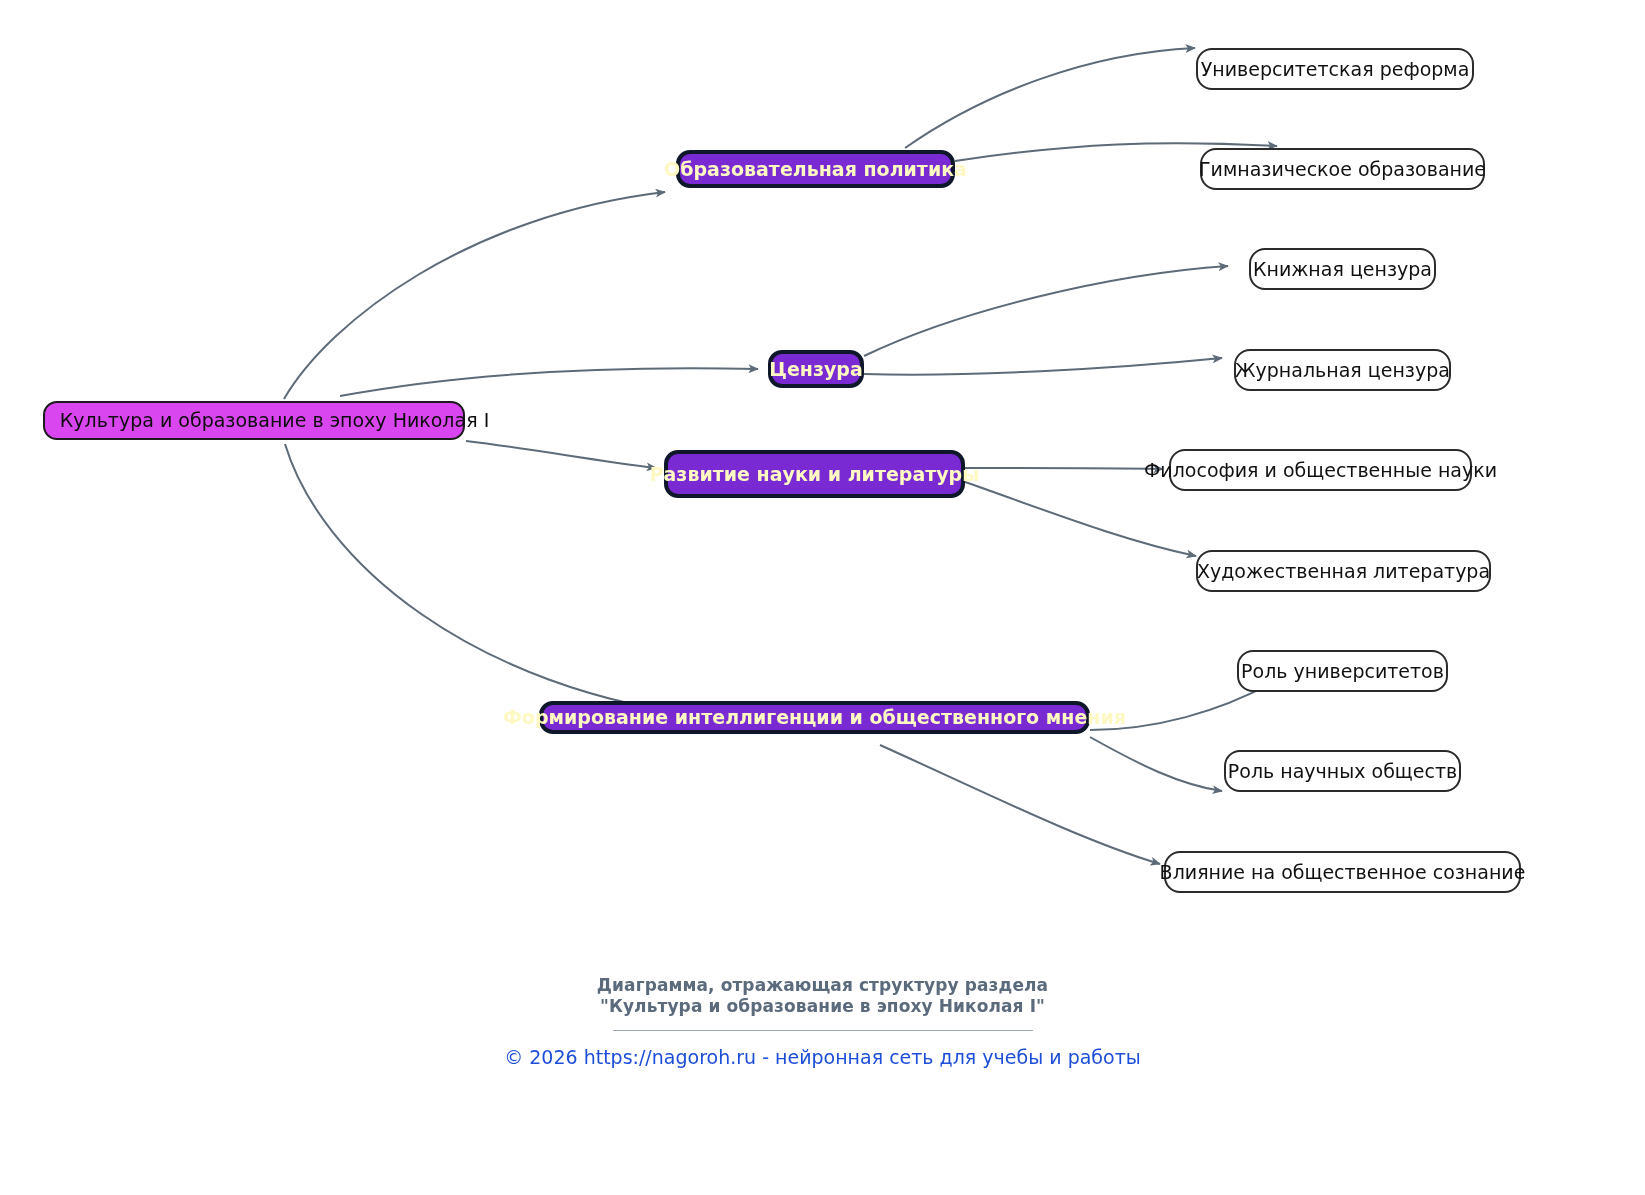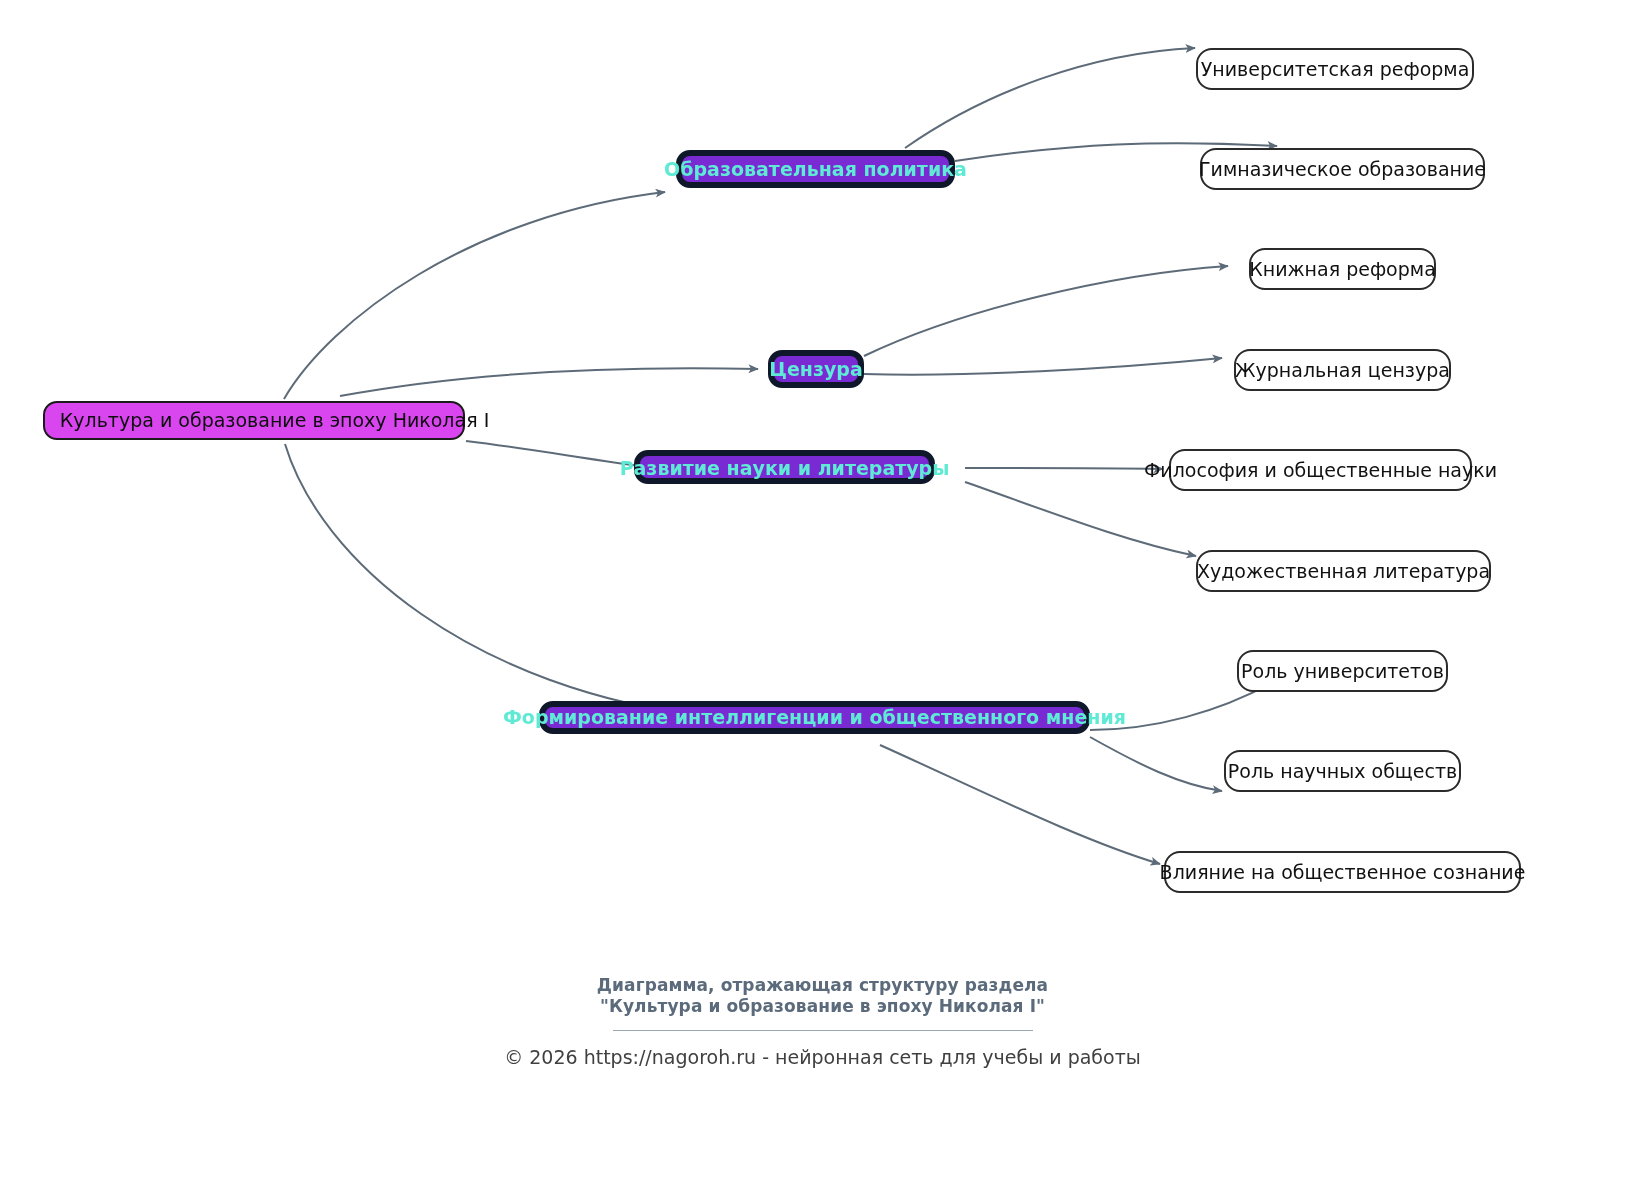--- a/index.html
+++ b/index.html
@@ -46,22 +46,22 @@
     background: #d946ef;
     border: 2px solid #1b1b1b;
     color: #0d0d0d;
     font-size: 19px;
     border-radius: 14px;
     padding-left: 41px;
   }
 
   .node-branch {
     background: #7a2ad2;
-    border: 6px solid #0f172a;
-    color: #5eead4;
+    border: 4px solid #0f172a;
+    color: #fef9c3;
     font-size: 19px;
     font-weight: 700;
     border-radius: 14px;
   }
 
   .node-leaf {
     background: #ffffff;
     border: 2px solid #2b2b2b;
     color: #111111;
     font-size: 19px;
@@ -85,21 +85,21 @@
 
   #caption-rule {
     width: 420px;
     height: 1px;
     background: #9aa7b4;
     margin: 13px auto 0 auto;
   }
 
   #copyright {
     margin-top: 15px;
-    color: #404040;
+    color: #1d4ed8;
     font-size: 19px;
     line-height: 23px;
   }
 </style>
 </head>
 <body>
 
 <svg id="mindmap-canvas" viewBox="0 0 1645 1195" xmlns="http://www.w3.org/2000/svg">
   <defs>
     <marker id="arrowhead" markerWidth="11" markerHeight="9" refX="9.6" refY="4.5" orient="auto" markerUnits="userSpaceOnUse">
@@ -131,38 +131,38 @@
 </div>
 
 <div class="node node-branch" style="left:676px; top:150px; width:279px; height:38px;">
   <span>Образовательная политика</span>
 </div>
 
 <div class="node node-branch" style="left:768px; top:350px; width:96px; height:38px;text-align:right;">
   <span>Цензура</span>
 </div>
 
-<div class="node node-branch" style="left:634px; top:450px; width:301px; height:34px;align-items:flex-end;">
+<div class="node node-branch" style="left:664px; top:450px; width:301px; height:48px;">
   <span>Развитие науки и литературы</span>
 </div>
 
 <div class="node node-branch" style="left:539px; top:701px; width:551px; height:33px;">
   <span>Формирование интеллигенции и общественного мнения</span>
 </div>
 
 <div class="node node-leaf" style="left:1196px; top:48px; width:278px; height:42px;">
   <span>Университетская реформа</span>
 </div>
 
 <div class="node node-leaf" style="left:1200px; top:148px; width:285px; height:42px;">
   <span>Гимназическое образование</span>
 </div>
 
 <div class="node node-leaf" style="left:1249px; top:248px; width:187px; height:42px;">
-  <span>Книжная реформа</span>
+  <span>Книжная цензура</span>
 </div>
 
 <div class="node node-leaf" style="left:1234px; top:349px; width:217px; height:42px;">
   <span>Журнальная цензура</span>
 </div>
 
 <div class="node node-leaf" style="left:1169px; top:449px; width:303px; height:42px;">
   <span>Философия и общественные науки</span>
 </div>
 

